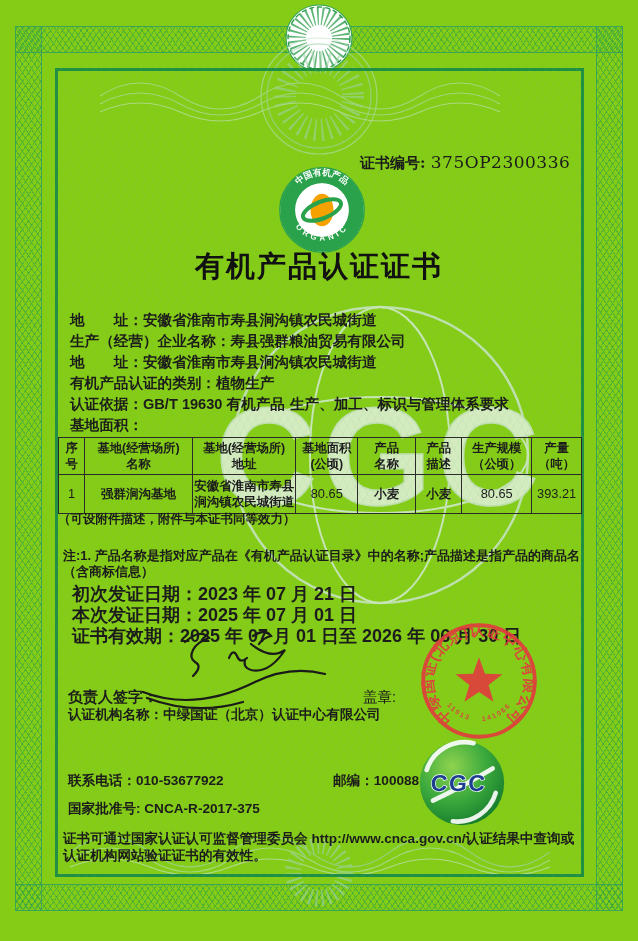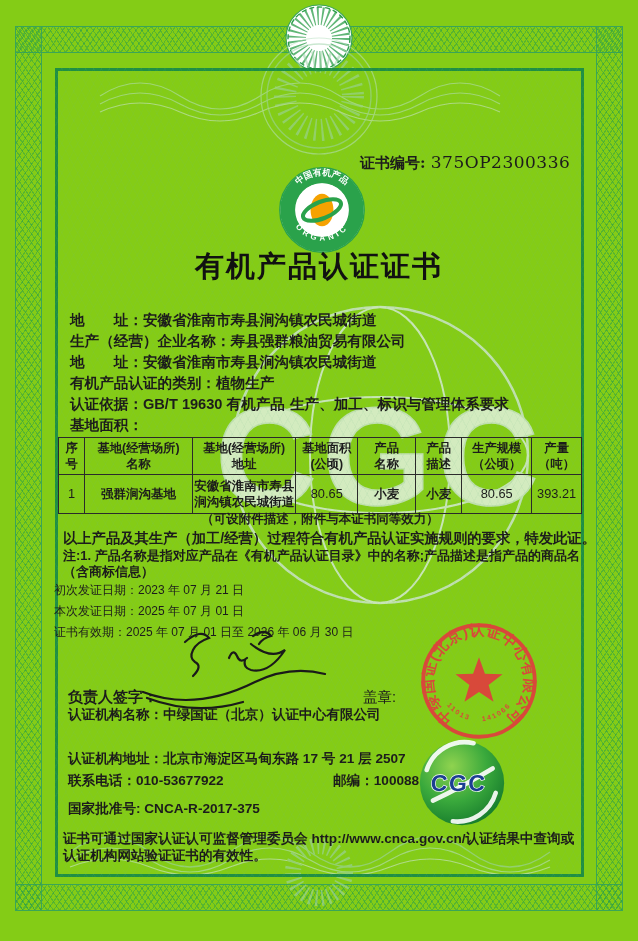--- a/index.html
+++ b/index.html
@@ -30,24 +30,24 @@
   .certno .val{font-family:"DejaVu Serif",serif;font-size:17px;font-weight:500;letter-spacing:.5px;}
   .title{left:0;top:247px;width:638px;text-align:center;font-size:29px;font-weight:900;letter-spacing:2px;color:#111;}
   .fline{left:70px;font-size:14.6px;font-weight:700;line-height:20px;white-space:nowrap;}
   .kai{font-family:"DejaVu Serif",serif;font-weight:700;}
   table.scope{position:absolute;z-index:2;left:58px;top:437px;width:524px;border-collapse:collapse;table-layout:fixed;background:transparent;}
   table.scope th, table.scope td{border:1.4px solid #2b2b2b;text-align:center;vertical-align:middle;
         padding:1px 1px;white-space:pre-line;}
   table.scope th{font-size:12.3px;font-weight:700;height:34px;line-height:1.32;}
   table.scope td{font-size:12.5px;font-weight:700;height:36px;line-height:1.3;}
   table.scope td.num{font-weight:400;font-size:12.8px;}
-  .attach{left:58px;top:511px;width:524px;text-align:center;font-size:12.5px;}
+  .attach{left:58px;top:511px;width:524px;text-align:left;font-size:12.5px;}
   .statement{left:63px;top:529px;font-size:14.3px;font-weight:700;}
   .noteline{left:63px;font-size:13px;font-weight:700;}
-  .dline{left:54px;font-size:12px;font-weight:400;}
+  .dline{left:72px;font-size:18px;font-weight:700;}
   .siglabel{left:68px;top:688px;font-size:15px;font-weight:700;}
   .stamplabel{left:363px;top:688px;font-size:14.5px;font-weight:400;}
   .aline{left:68px;font-size:13.6px;font-weight:700;position:absolute;z-index:2;}
   .postal{position:absolute;left:265px;top:0;}
   .footerline{left:63px;font-size:13.6px;font-weight:700;}
   .sig{position:absolute;left:125px;top:620px;z-index:2;}
   .seal{position:absolute;left:415px;top:617px;z-index:3;}
   .globe{position:absolute;left:416px;top:736px;z-index:4;}
   .orglogo{position:absolute;left:278px;top:166px;z-index:2;}
 </style>
@@ -175,21 +175,20 @@
       <td class="num">80.65</td>
       <td>小麦</td>
       <td>小麦</td>
       <td class="num">80.65</td>
       <td class="num">393.21</td>
     </tr>
   </tbody>
     </table>
 
   <div class="content attach kai">（可设附件描述，附件与本证书同等效力）</div>
-  <div class="content statement">以上产品及其生产（加工/经营）过程符合有机产品认证实施规则的要求，特发此证。</div>
   <div class="content noteline" style="top:547px">注:1. 产品名称是指对应产品在《有机产品认证目录》中的名称;产品描述是指产品的商品名</div>
   <div class="content noteline" style="top:563px">（含商标信息）</div>
 
   <div class="content dline" style="top:582px">
     <span>初次发证日期：</span><span>2023 年 07 月 21 日</span>
   </div>
   <div class="content dline" style="top:603px">
     <span>本次发证日期：</span><span>2025 年 07 月 01 日</span>
   </div>
   <div class="content dline" style="top:624px">
@@ -241,23 +240,20 @@
       <path d="M14 44 A 52 52 0 0 1 75 9"></path>
       <path d="M104 74 A 52 52 0 0 1 48 111"></path>
       <path d="M22 84 Q 60 66 100 42"></path>
     </g>
     <text x="60" y="72" text-anchor="middle" font-size="30" font-weight="900" font-family="Liberation Sans, sans-serif" fill="#1b3e91" stroke="#ffffff" stroke-width="1.6" paint-order="stroke" letter-spacing="2" transform="skewX(-4)">CGC</text>
   </svg>
 
   <div class="aline" style="top:706px">
     <span>认证机构名称：</span><span>中绿国证（北京）认证中心有限公司</span>
   </div>
-  <div class="aline" style="top:750px">
-    <span>认证机构地址：</span><span>北京市海淀区马甸东路 17 号 21 层 2507</span>
-  </div>
   <div class="aline" style="top:772px;width:450px">
     <span>联系电话：</span><span>010-53677922</span>
     <span class="postal"><span>邮编：</span><span>100088</span></span>
   </div>
   <div class="aline" style="top:800px">
     <span>国家批准号: </span><span>CNCA-R-2017-375</span>
   </div>
 
   <div class="content footerline" style="top:847px">认证机构网站验证证书的有效性。</div>
   <div class="content footerline" style="top:830px">证书可通过国家认证认可监督管理委员会  http://www.cnca.gov.cn/认证结果中查询或</div>

